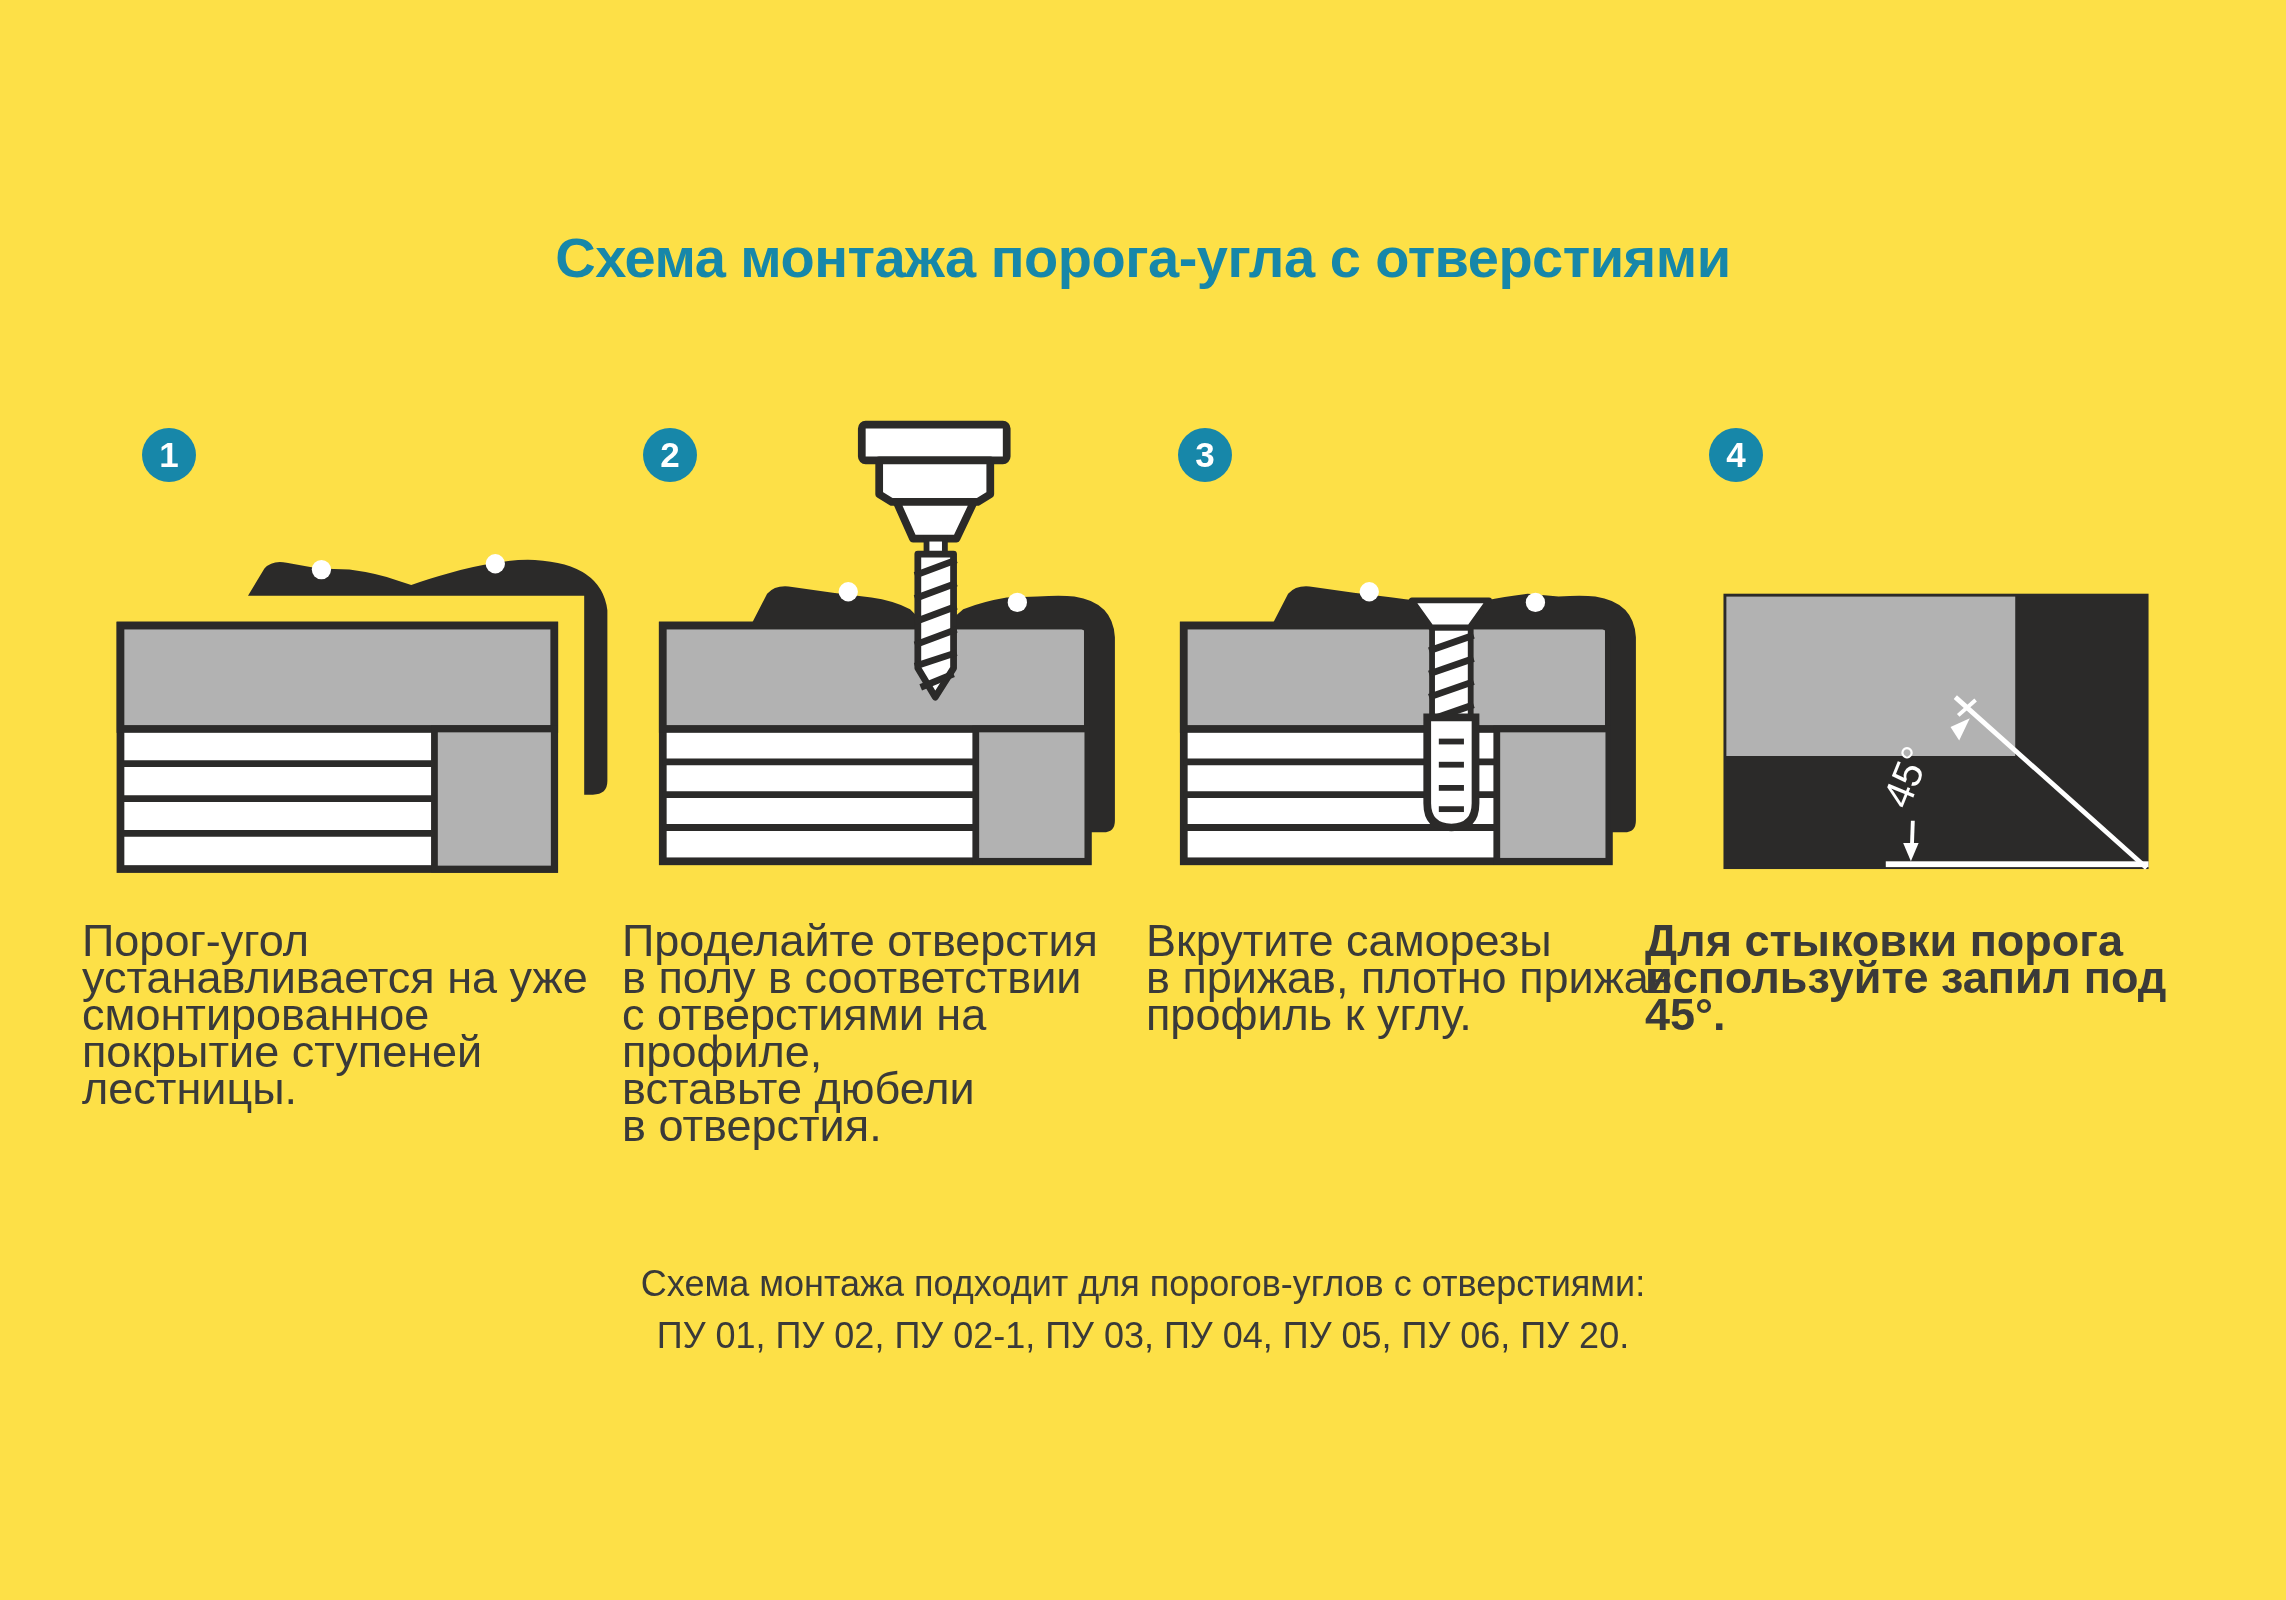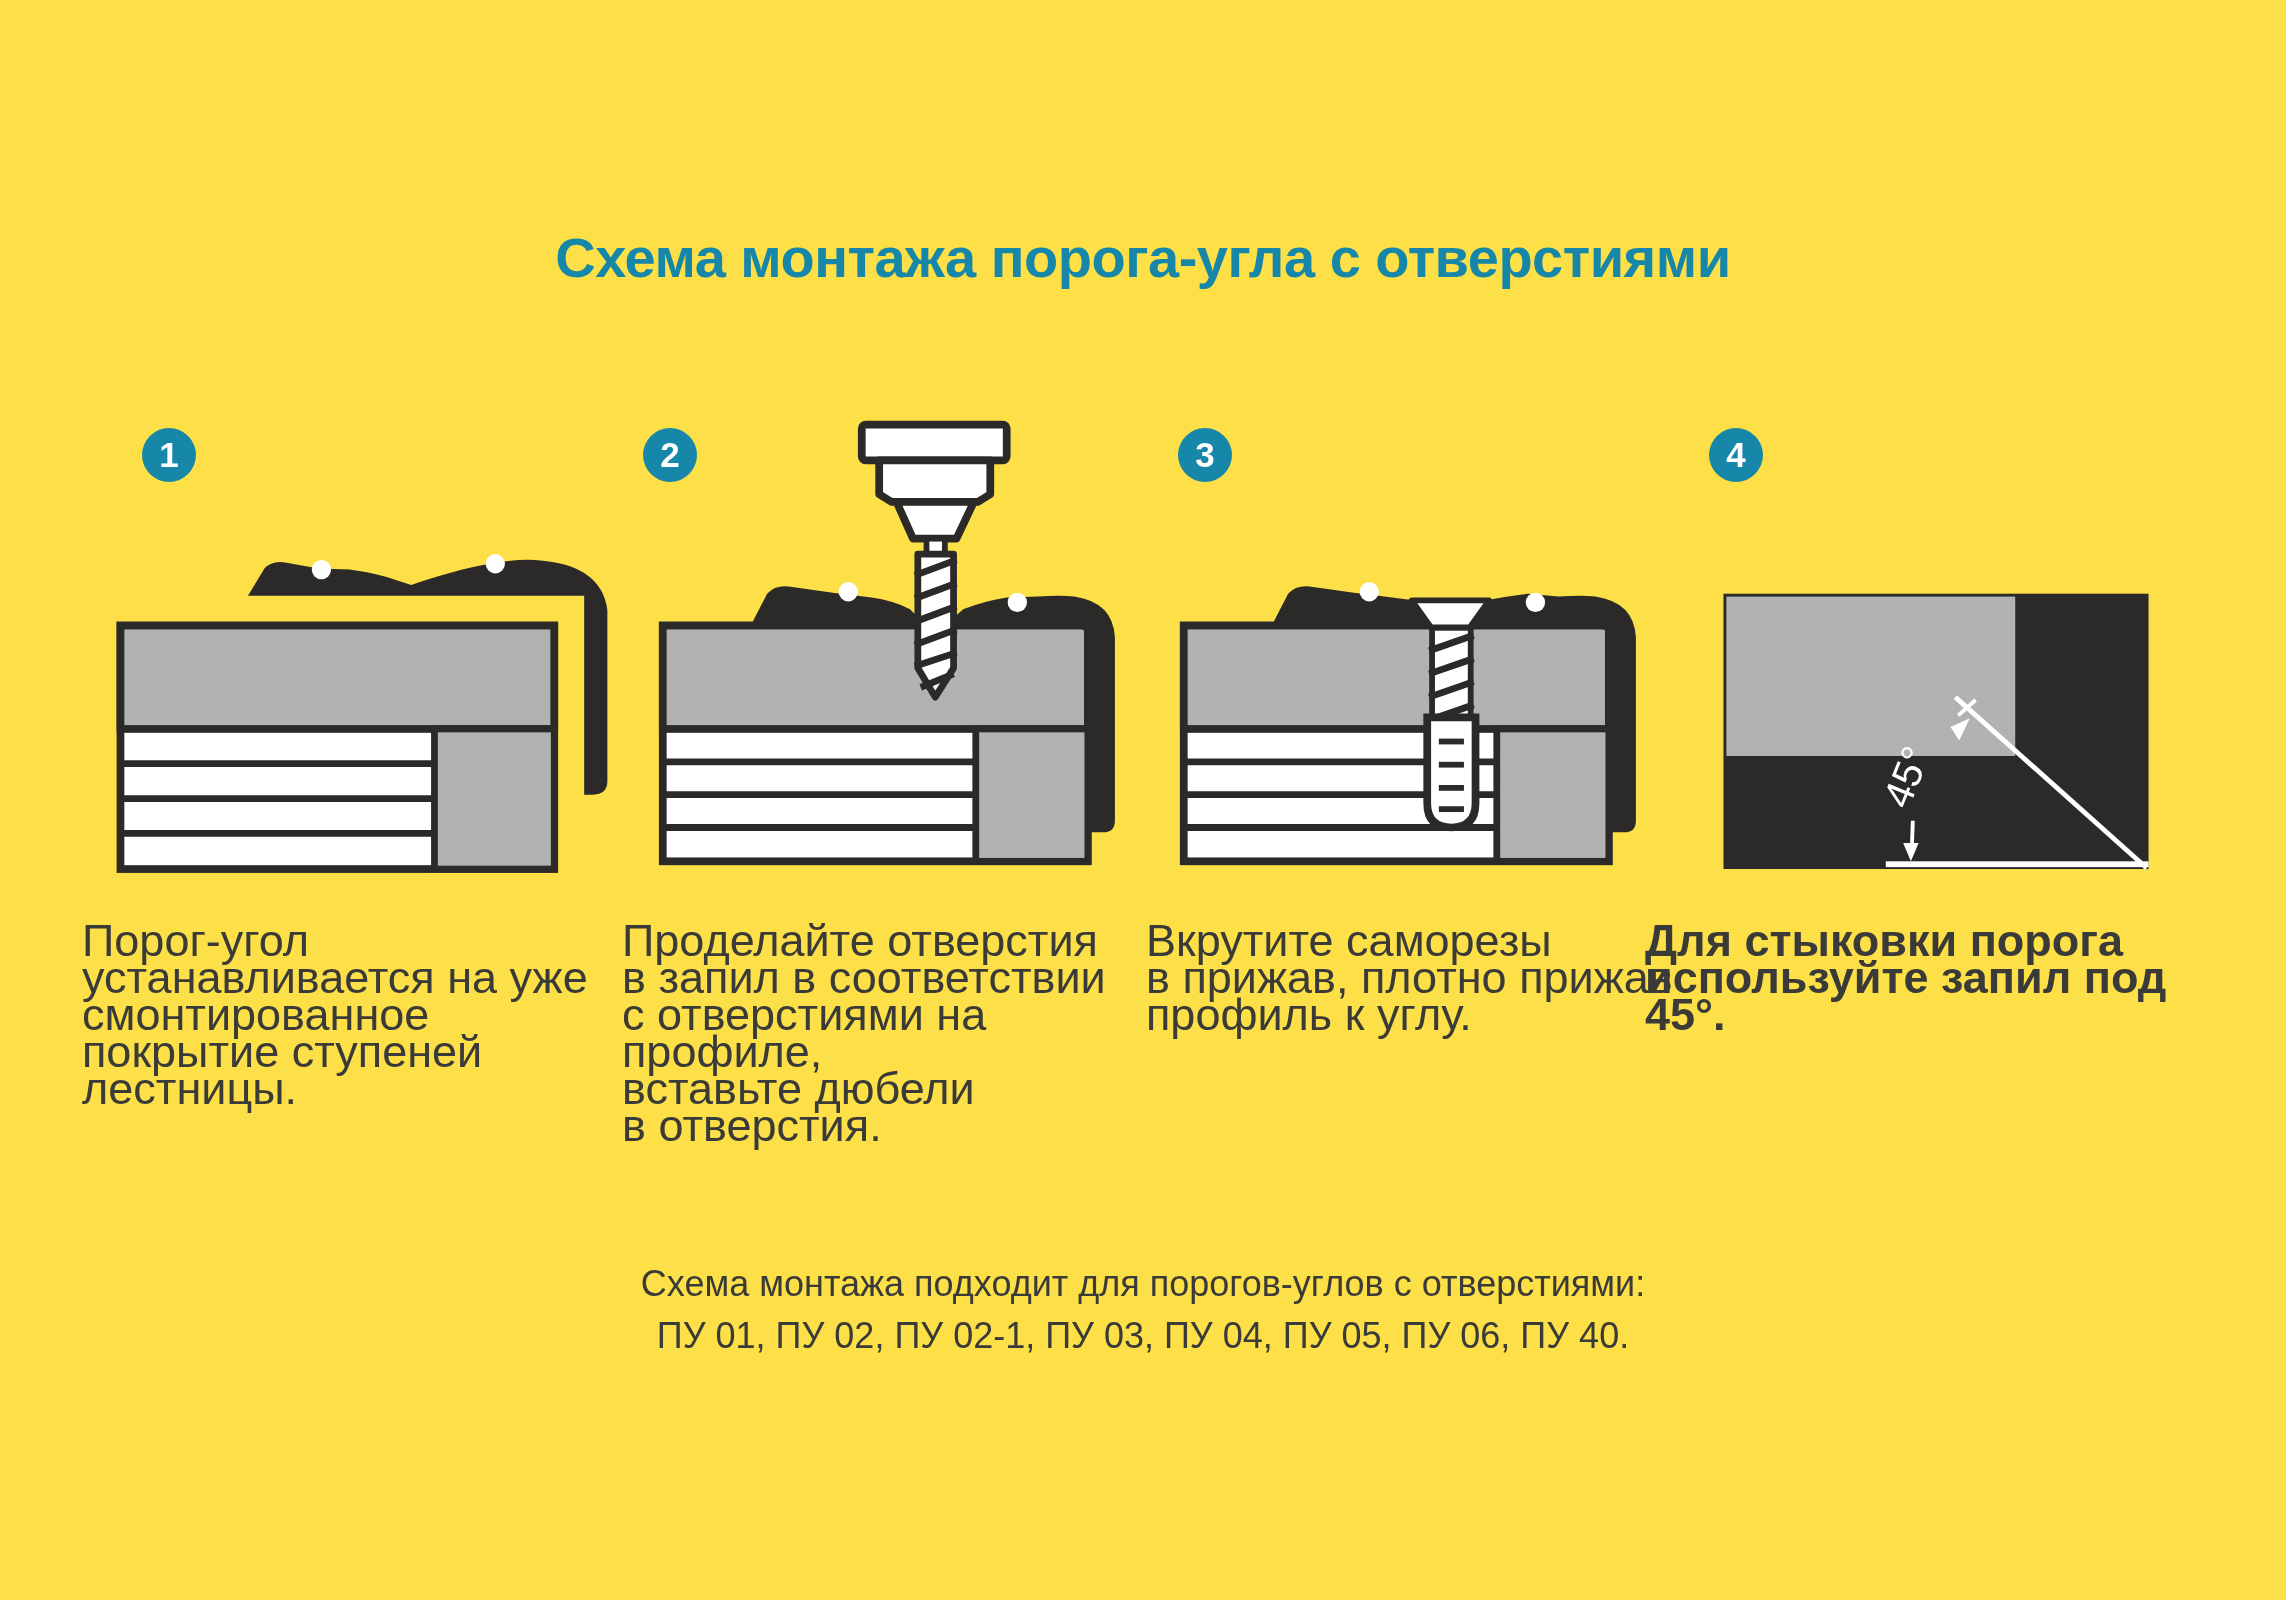--- a/index.html
+++ b/index.html
@@ -135,27 +135,27 @@
       <text transform="translate(248,410) rotate(-68)" text-anchor="middle" stroke="none" fill="#ffffff" font-size="42" font-family="Liberation Sans, sans-serif">45°</text>
     </g>
   </svg>
 
   <div class="caption" style="left:82px;width:552px;">Порог-угол
 устанавливается на уже
 смонтированное
 покрытие ступеней
 лестницы.</div>
   <div class="caption" style="left:622px;width:552px;">Проделайте отверстия
-в запил в соответствии
+в полу в соответствии
 с отверстиями на профиле,
 вставьте дюбели
 в отверстия.</div>
   <div class="caption" style="left:1146px;width:552px;">Вкрутите саморезы
 в прижав, плотно прижав
 профиль к углу.</div>
   <div class="caption" style="left:1645px;width:591px;font-weight:bold;">Для стыковки порога
 используйте запил под 45°.</div>
 
   <div class="footer">Схема монтажа подходит для порогов-углов с отверстиями:
-ПУ 01, ПУ 02, ПУ 02-1, ПУ 03, ПУ 04, ПУ 05, ПУ 06, ПУ 40.</div>
+ПУ 01, ПУ 02, ПУ 02-1, ПУ 03, ПУ 04, ПУ 05, ПУ 06, ПУ 20.</div>
 
 </div>
 
 
 </body></html>

